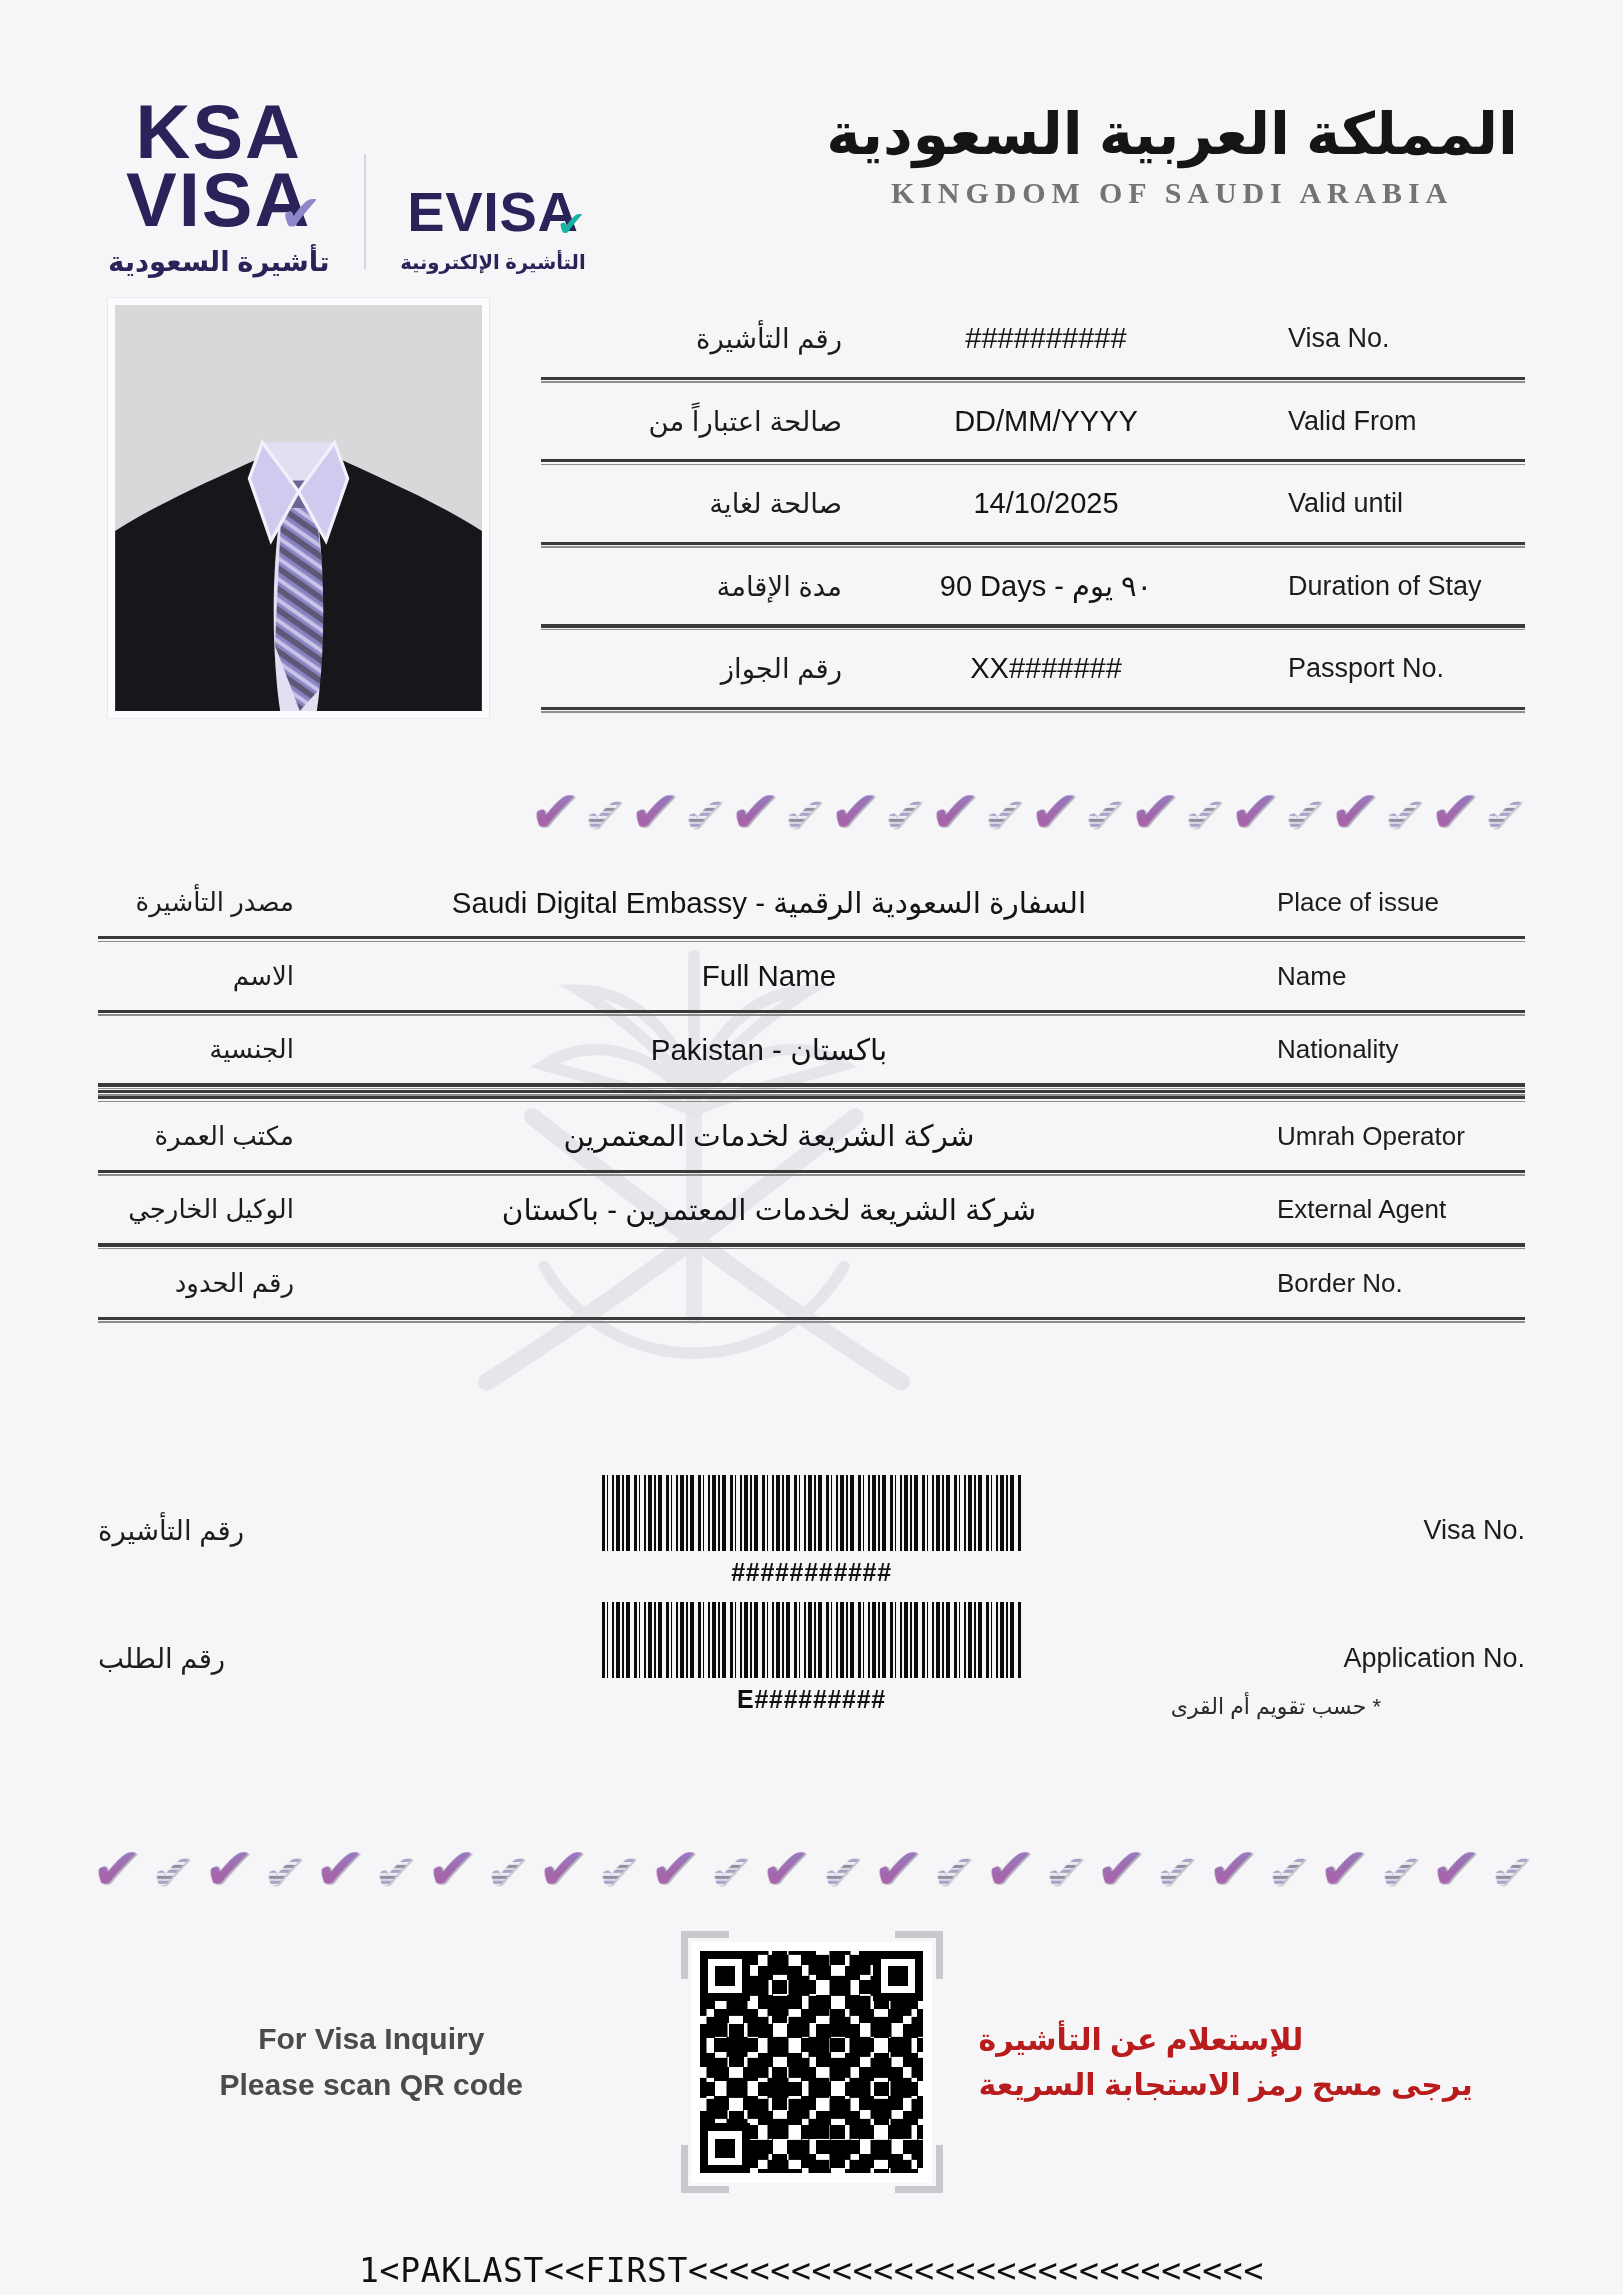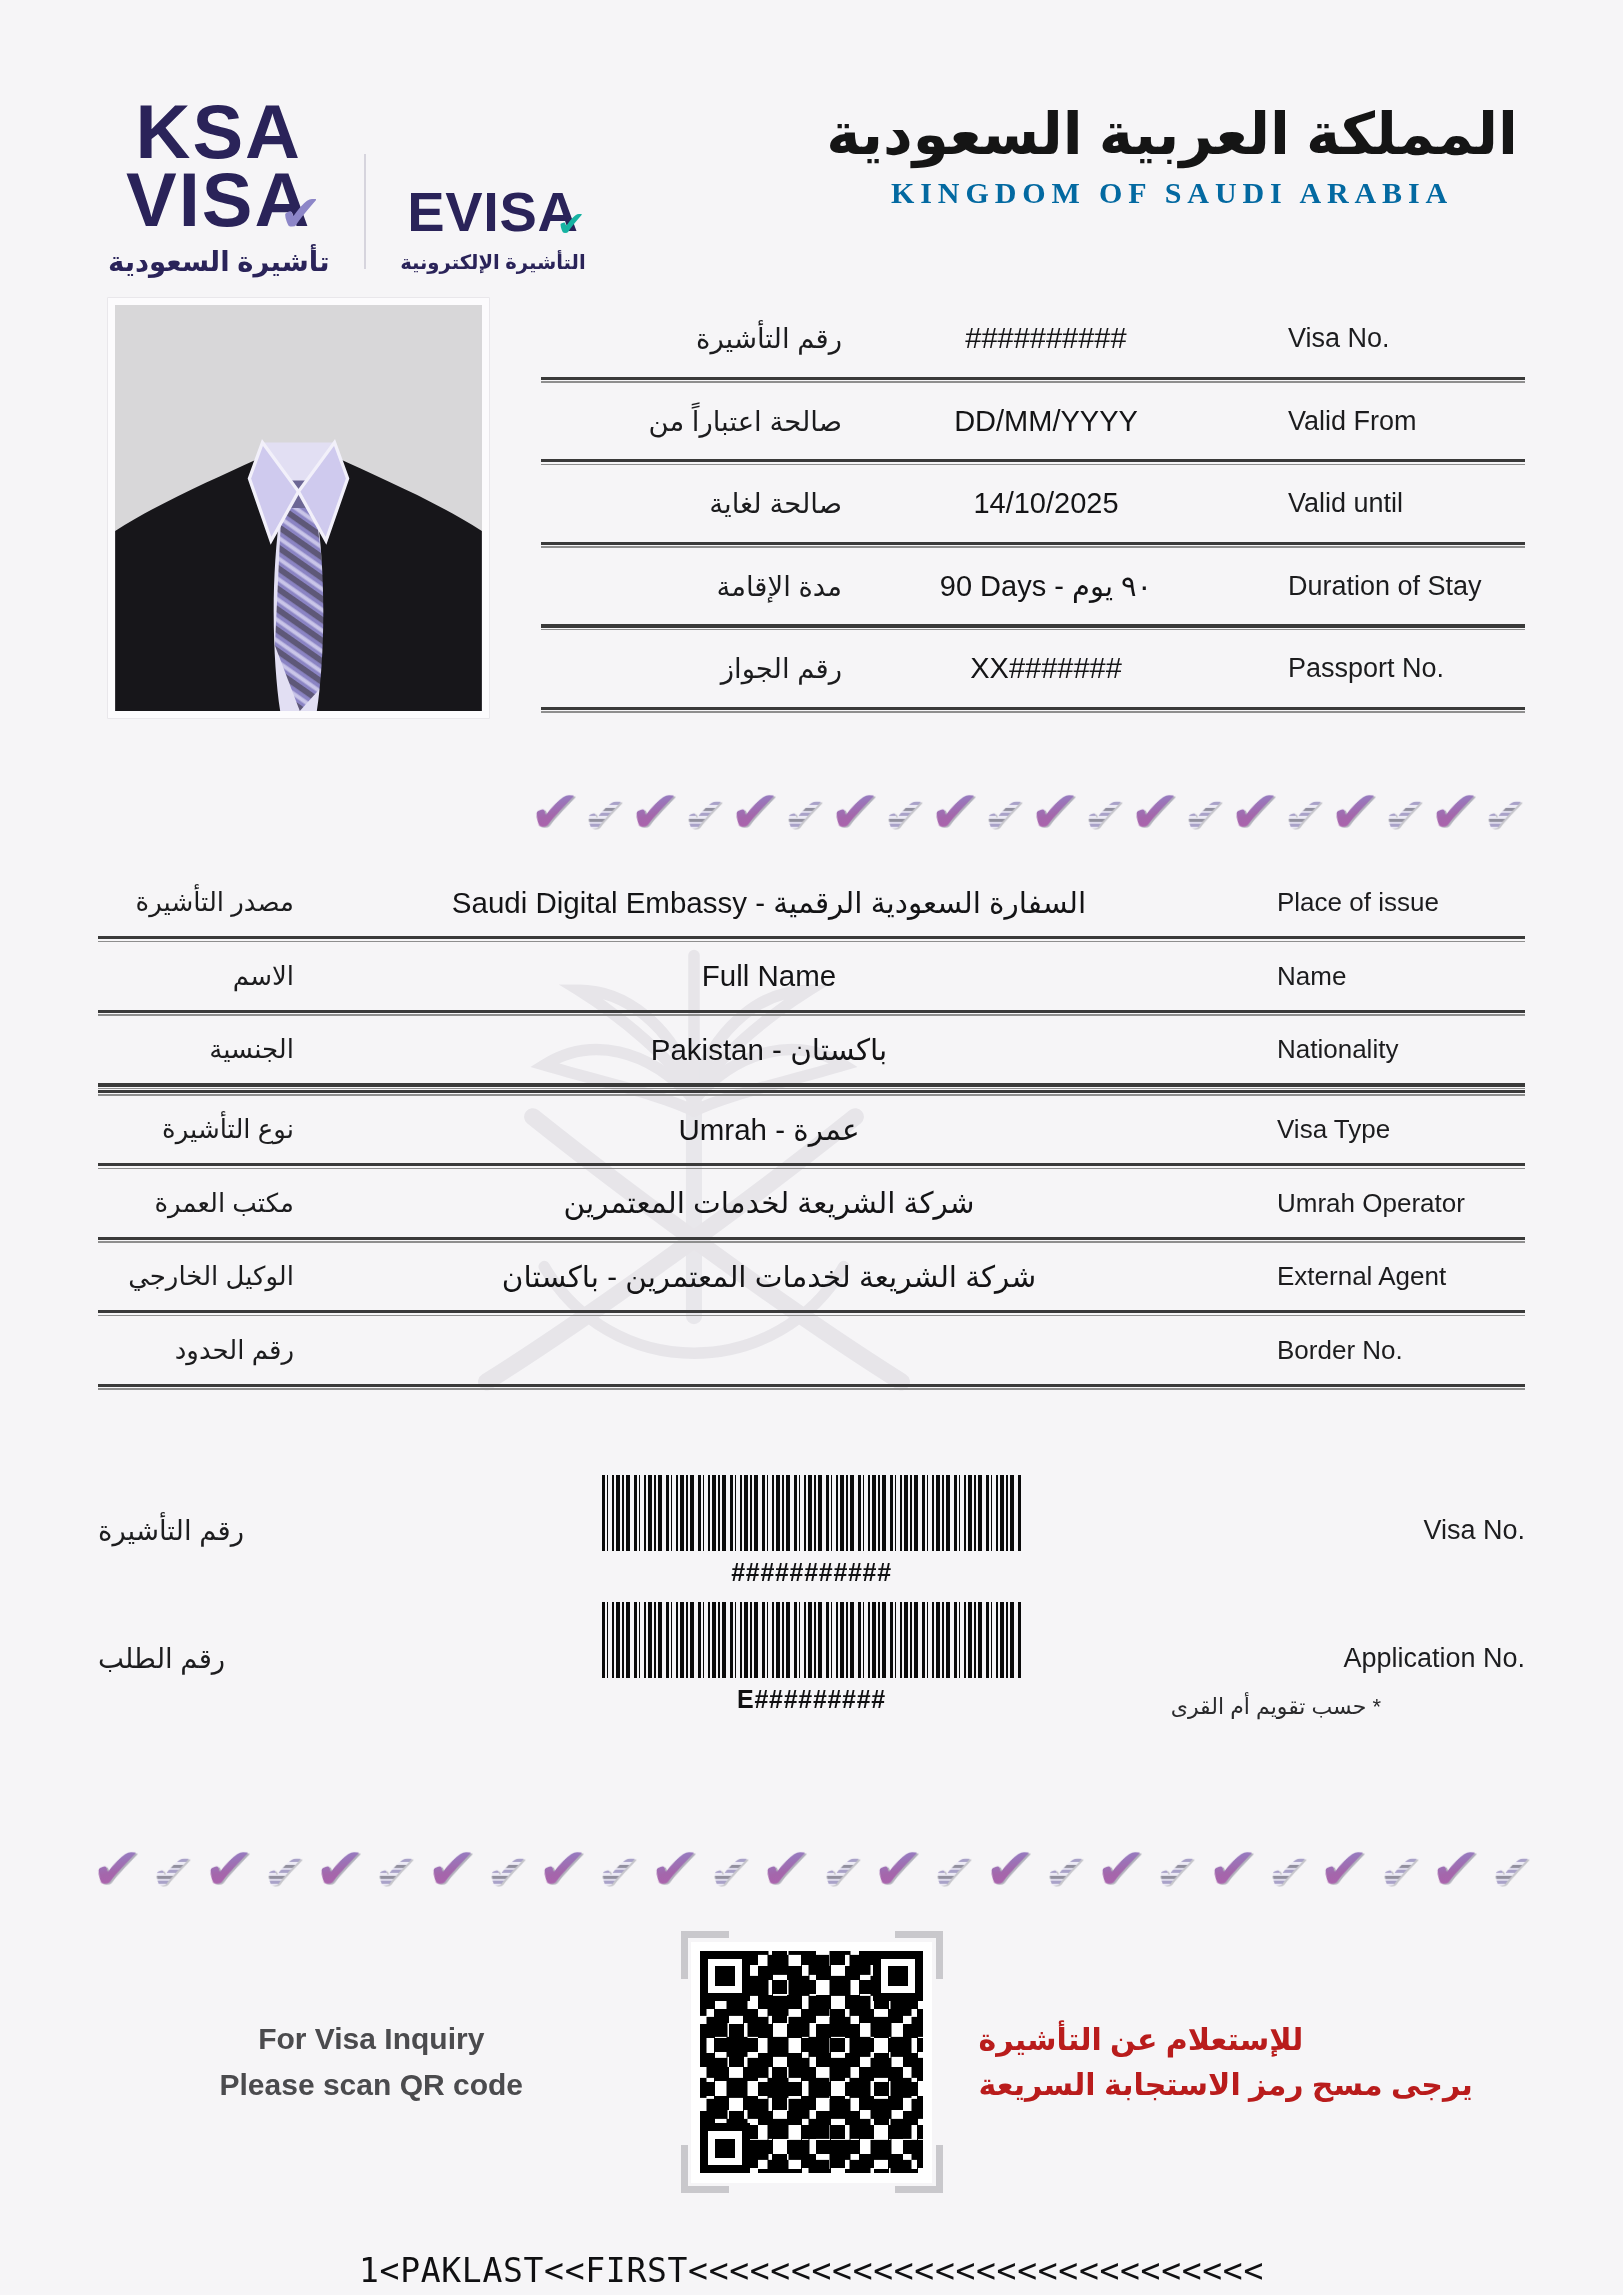--- a/index.html
+++ b/index.html
@@ -17,21 +17,21 @@
   .ksa-ar{margin-top:10.5px;font-size:27.5px;font-weight:700;color:#2a2359;}
   .sep{width:2.6px;height:115px;background:#d6d4dd;align-self:flex-end;margin-bottom:9.2px;}
   .evisa{text-align:center;padding-bottom:3.9px;}
   .evisa-row{position:relative;display:inline-block;font-size:56px;font-weight:700;letter-spacing:0.7px;color:#2a2359;}
   .echk::after{content:"✔";position:absolute;right:-7.9px;bottom:1.3px;font-size:35px;line-height:1;
         color:#17b3a2;font-family:"DejaVu Sans",sans-serif;}
   .evisa-ar{margin-top:7.9px;font-size:19.6px;font-weight:700;color:#2a2359;}
   .emblem{text-align:center;margin-top:2.6px;}
   .emblem-ar{font-size:58px;font-weight:700;color:#151515;line-height:1.15;white-space:nowrap;}
   .emblem-en{font-family:"Liberation Serif","DejaVu Serif",serif;font-size:30px;font-weight:700;
-        letter-spacing:5.9px;margin-top:9.2px;color:#0369a1;white-space:nowrap;}
+        letter-spacing:5.9px;margin-top:9.2px;color:#737373;white-space:nowrap;}
 
   
   .top{position:absolute;left:108px;top:298px;right:98px;display:flex;}
   .photo{flex:none;width:367px;height:406px;background:#d8d7d9;border:7.9px solid #fcfbfd;
          box-shadow:0 0 0 0.7px #e4e2e6;}
   .photo svg{display:block;width:100%;height:100%;}
   .ttable{flex:1;margin-left:52px;margin-top:2.6px;}
   .trow{display:grid;grid-template-columns:301px 1fr 275px;align-items:center;height:76px;}
   .rule{height:6.5px;background:linear-gradient(180deg,#3a3a3a 0 50%,rgba(0,0,0,0) 50% 66%,#8e8e8e 66% 92%,rgba(0,0,0,0) 92%);}
   .ca{text-align:right;font-size:27.5px;color:#1c1c1e;}
@@ -236,25 +236,20 @@
       <div class="ce">Name</div>
     </div>
     <div class="rule"></div>
     <div class="mrow">
       <div class="ca" dir="rtl">الجنسية</div>
       <div class="cv">Pakistan - باكستان</div>
       <div class="ce">Nationality</div>
     </div>
     <div class="rule"></div>
     <div class="rule"></div>
-    <div class="mrow">
-      <div class="ca" dir="rtl">نوع التأشيرة</div>
-      <div class="cv">Umrah - عمرة</div>
-      <div class="ce">Visa Type</div>
-    </div>
     <div class="rule"></div>
     <div class="mrow">
       <div class="ca" dir="rtl">مكتب العمرة</div>
       <div class="cv" dir="rtl">شركة الشريعة لخدمات المعتمرين</div>
       <div class="ce">Umrah Operator</div>
     </div>
     <div class="rule"></div>
     <div class="mrow">
       <div class="ca" dir="rtl">الوكيل الخارجي</div>
       <div class="cv" dir="rtl">شركة الشريعة لخدمات المعتمرين - باكستان</div>

